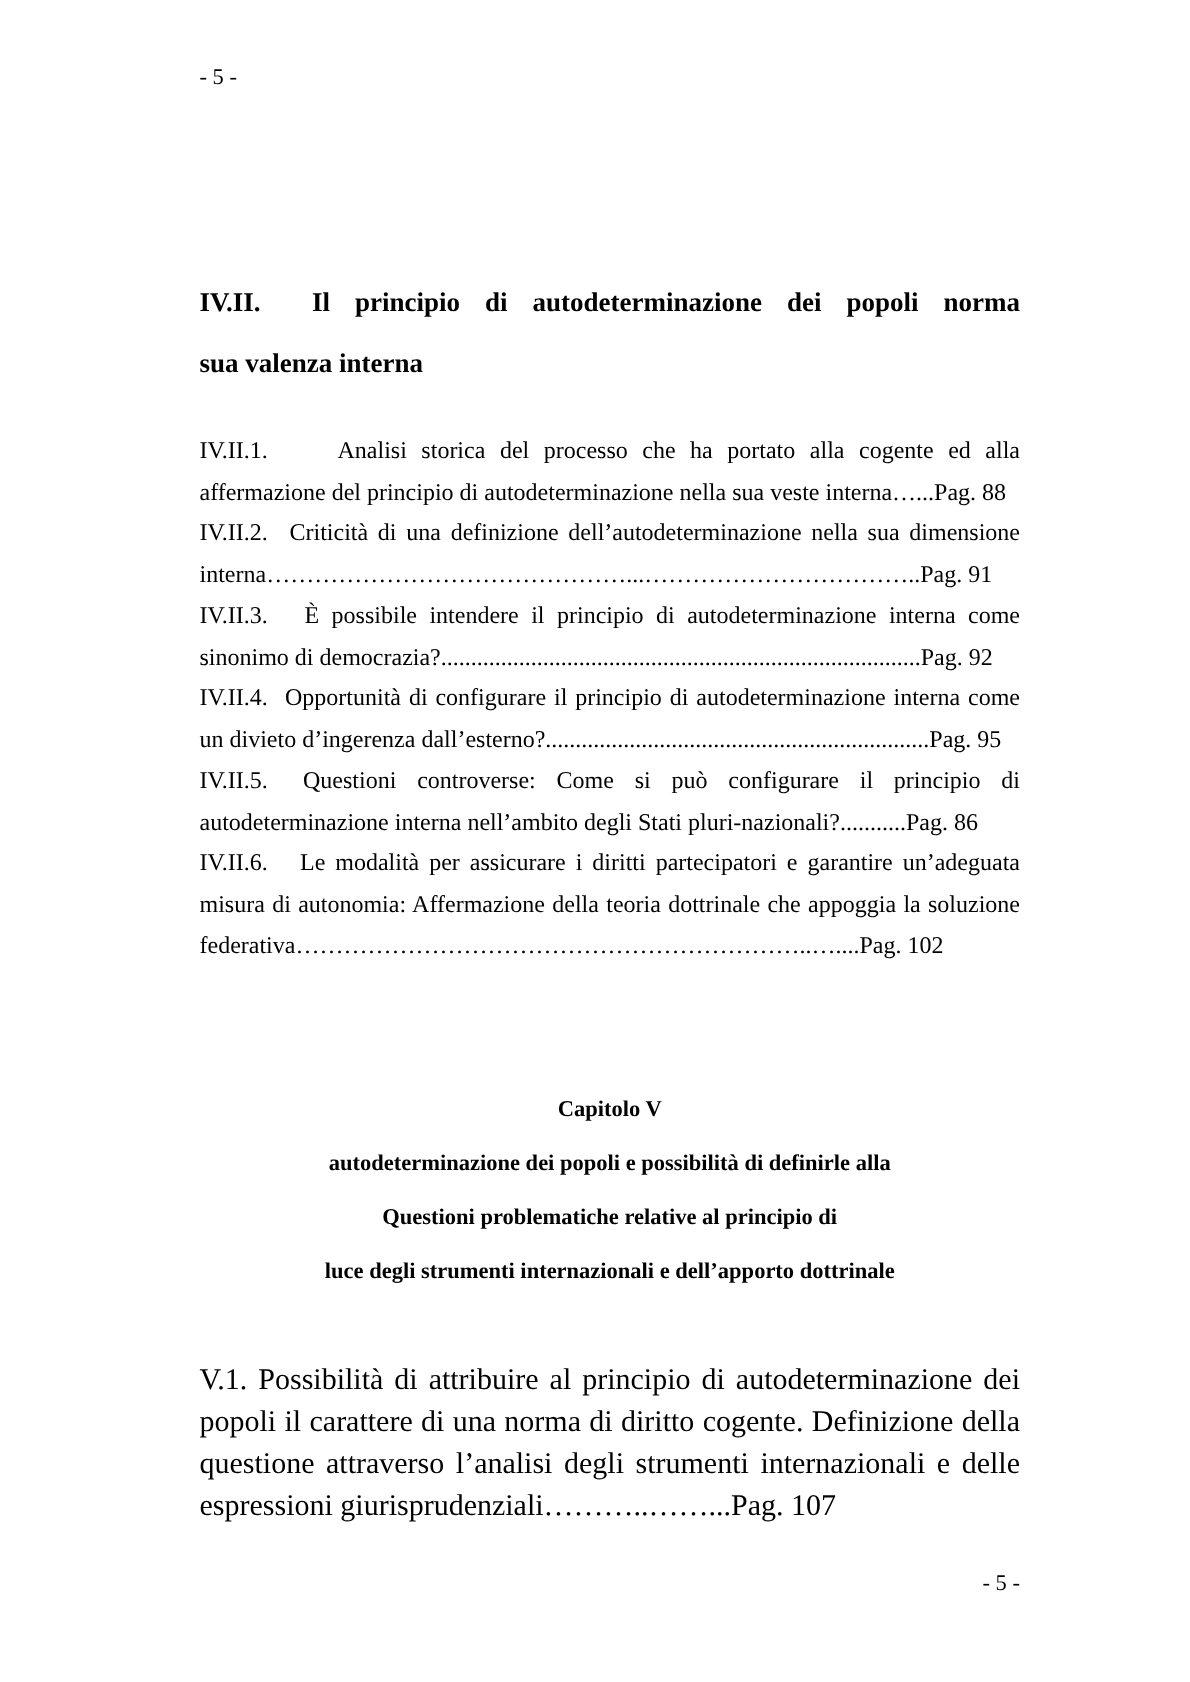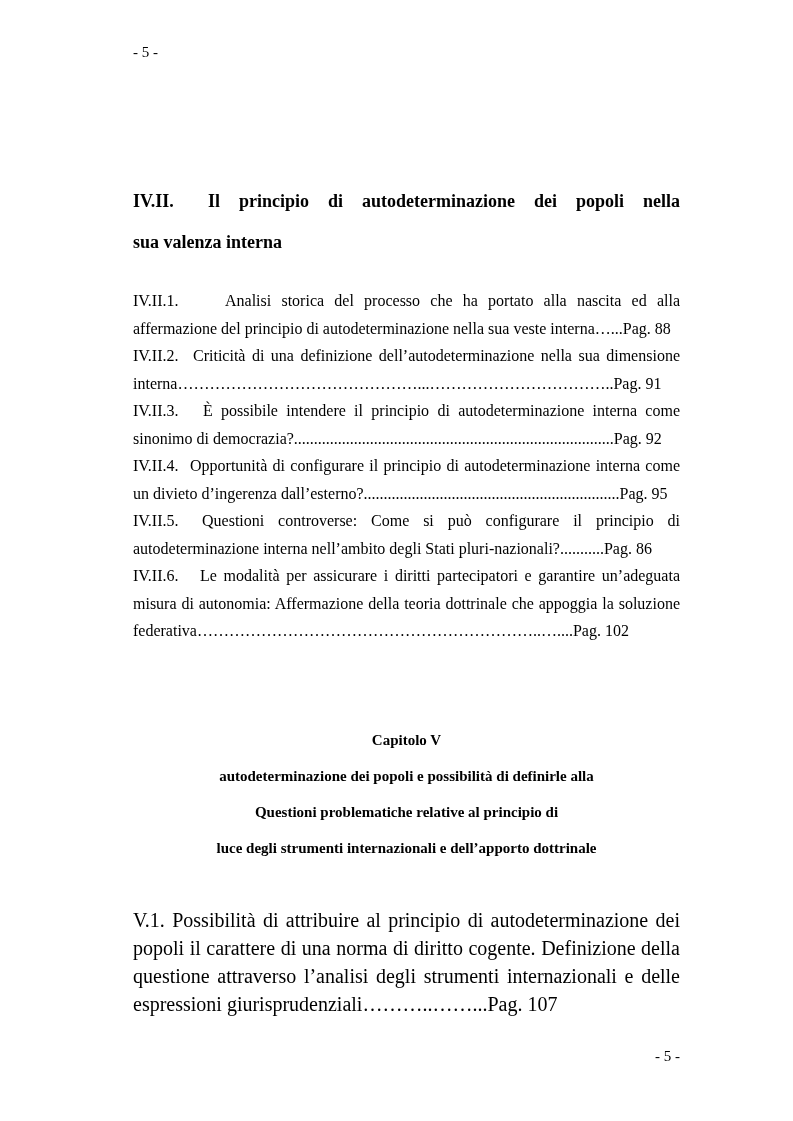--- a/index.html
+++ b/index.html
@@ -92,26 +92,26 @@
   }
 </style>
 </head>
 <body>
 
 <div class="page">
 
   <div class="header-num">- 5 -</div>
 
   <div class="col sec-heading">
-    <div class="line1"><span class="sec-num">IV.II.</span><span>Il principio di autodeterminazione dei popoli nella</span></div>
+    <div class="line1"><span class="sec-num">IV.II.</span><span>Il principio di autodeterminazione dei popoli norma</span></div>
     <div class="line2">sua valenza interna</div>
   </div>
 
   <div class="col toc">
-    <p class="entry"><span class="num w1">IV.II.1.</span><span>Analisi storica del processo che ha portato alla nascita ed alla affermazione del principio di autodeterminazione nella sua veste interna</span><span>…...</span><span>Pag. 88</span></p>
+    <p class="entry"><span class="num w1">IV.II.1.</span><span>Analisi storica del processo che ha portato alla cogente ed alla affermazione del principio di autodeterminazione nella sua veste interna</span><span>…...</span><span>Pag. 88</span></p>
     <p class="entry"><span class="num w2">IV.II.2.</span><span>Criticità di una definizione dell’autodeterminazione nella sua dimensione interna</span><span>………………………………………...……………………………..</span><span>Pag. 91</span></p>
     <p class="entry"><span class="num w3">IV.II.3.</span><span>È possibile intendere il principio di autodeterminazione interna come sinonimo di democrazia?</span><span>................................................................................</span><span>Pag. 92</span></p>
     <p class="entry"><span class="num w4">IV.II.4.</span><span>Opportunità di configurare il principio di autodeterminazione interna come un divieto d’ingerenza dall’esterno?</span><span>................................................................</span><span>Pag. 95</span></p>
     <p class="entry"><span class="num w5">IV.II.5.</span><span>Questioni controverse: Come si può configurare il principio di autodeterminazione interna nell’ambito degli Stati pluri-nazionali?</span><span>...........</span><span>Pag. 86</span></p>
     <p class="entry"><span class="num w6">IV.II.6.</span><span>Le modalità per assicurare i diritti partecipatori e garantire un’adeguata misura di autonomia: Affermazione della teoria dottrinale che appoggia la soluzione federativa</span><span>………………………………………………………..…....</span><span>Pag. 102</span></p>
   </div>
 
   <div class="col chap-heading">
     <div>Capitolo V</div>
     <div>autodeterminazione dei popoli e possibilità di definirle alla</div>

